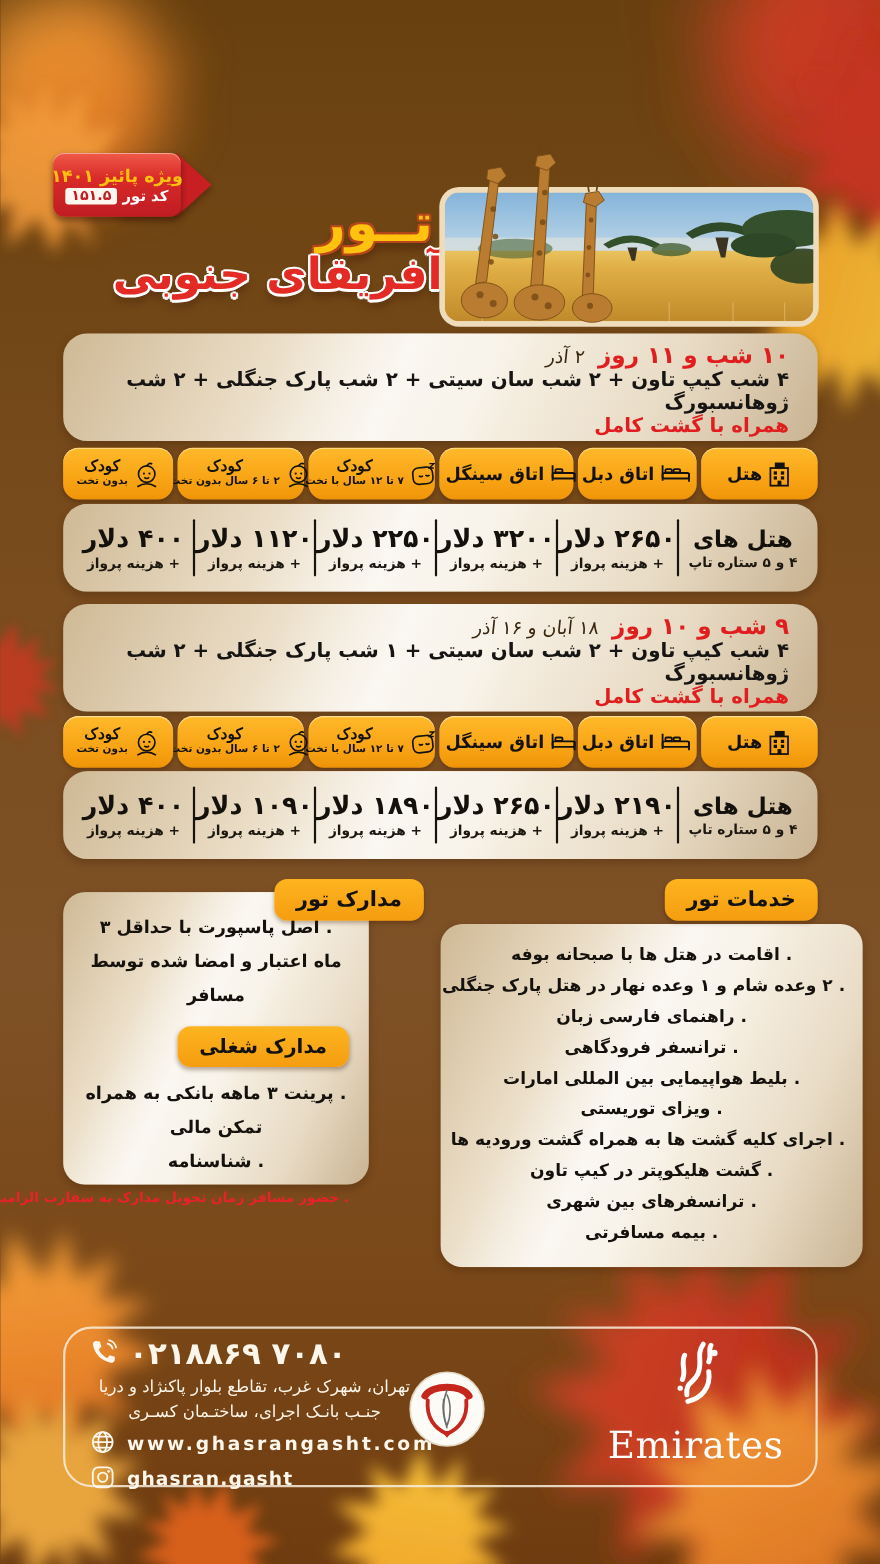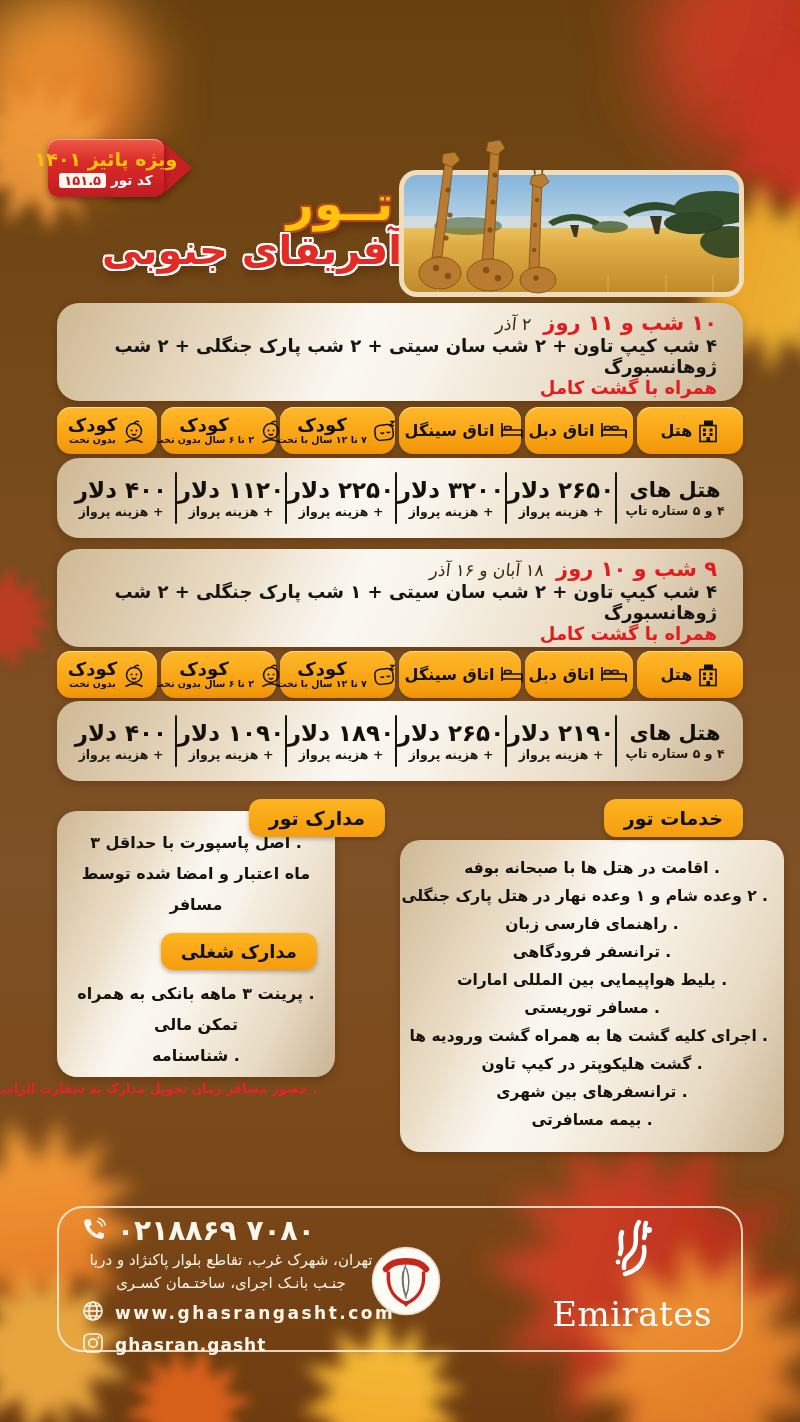--- a/index.html
+++ b/index.html
@@ -12,21 +12,21 @@
 
   
   .ribbon{position:absolute;left:48px;top:139px;width:146px;height:58px;z-index:2;}
   .ribbon-body{position:absolute;left:0;top:0;width:116px;height:58px;border-radius:10px;
     background:linear-gradient(180deg,#ef5a48 0%,#d92a28 40%,#bf1c22 100%);
     box-shadow:0 3px 6px rgba(40,10,0,.5), inset 0 1px 0 rgba(255,255,255,.45);
     display:flex;flex-direction:column;justify-content:center;align-items:center;gap:2px;}
   .ribbon-tip{position:absolute;left:112px;top:0;width:0;height:0;
     border-top:29px solid transparent;border-bottom:29px solid transparent;border-left:32px solid #c81f23;
     filter:drop-shadow(0 3px 3px rgba(40,10,0,.4));}
-  .ribbon-l1{color:#ffc20e;font-weight:bold;font-size:19px;white-space:nowrap;}
+  .ribbon-l1{color:#ffc20e;font-weight:bold;font-size:16px;white-space:nowrap;}
   .ribbon-l2{color:#fff;font-weight:bold;font-size:13.5px;display:flex;align-items:center;gap:5px;white-space:nowrap;}
   .code-chip{background:#fdf8ef;color:#c01d22;border-radius:3px;padding:0 5px;font-size:13px;}
 
   
   .title-1{position:absolute;left:272px;top:176px;width:136px;text-align:center;z-index:2;
     font-size:47px;font-weight:bold;color:#ffc20e;letter-spacing:1px;
     text-shadow:2px 0 0 #b8471a,-2px 0 0 #b8471a,0 2px 0 #b8471a,0 -2px 0 #b8471a,
       1.6px 1.6px 0 #b8471a,-1.6px 1.6px 0 #b8471a,1.6px -1.6px 0 #b8471a,-1.6px -1.6px 0 #b8471a,
       0 6px 8px rgba(50,15,0,.45);}
   .title-2{position:absolute;left:52px;top:227px;width:350px;z-index:2;
@@ -57,21 +57,21 @@
   .pill-row{position:absolute;left:57px;width:686px;height:47px;display:flex;gap:4px;z-index:2;}
   .pr1{top:407px;} .pr2{top:651px;}
   .pill{background:linear-gradient(180deg,#ffb92a 0%,#f7a112 70%,#ef9408 100%);
     border-radius:14px;display:flex;align-items:center;justify-content:center;gap:5px;
     box-shadow:0 2px 4px rgba(60,25,0,.35), inset 0 1px 0 rgba(255,235,180,.8);
     color:#141210;box-sizing:border-box;padding:2px 6px;}
   .pw-hotel{width:106px;}.pw-dbl{width:108px;}.pw-sgl{width:122px;padding-left:16px;}
   .pw-c1{width:115px;}.pw-c2{width:115px;}.pw-c0{width:100px;}
   .plabel{font-weight:bold;font-size:16px;white-space:nowrap;}
   .ptext{display:flex;flex-direction:column;align-items:center;line-height:1.15;}
-  .ptext .plabel{font-size:18px;}
+  .ptext .plabel{font-size:14px;font-family:Liberation Serif, serif;}
   .psub{font-weight:bold;font-size:9.5px;white-space:nowrap;}
   .picon{display:flex;align-items:center;}
   .picon svg{display:block;}
 
   
   .prices{left:57px;width:686px;height:80px;display:flex;align-items:stretch;
     padding:6px 10px;box-sizing:border-box;}
   .pp1{top:458px;} .pp2{top:701px;}
   .pc{flex:1;display:flex;flex-direction:column;align-items:center;justify-content:center;gap:1px;}
   .pc-hotel{flex:0 0 116px;}
@@ -510,21 +510,21 @@
     <p class="dwarn">. حضور مسافر زمان تحویل مدارک به سفارت الزامیست</p>
   </div>
 
   <div class="obadge svc-badge">خدمات تور</div>
   <div class="panel svc-panel">
     <p class="sitem">. اقامت در هتل ها با صبحانه بوفه</p>
     <p class="sitem">. ۲ وعده شام و ۱ وعده نهار در هتل پارک جنگلی</p>
     <p class="sitem">. راهنمای فارسی زبان</p>
     <p class="sitem">. ترانسفر فرودگاهی</p>
     <p class="sitem">. بلیط هواپیمایی بین المللی امارات</p>
-    <p class="sitem">. مسافر توریستی</p>
+    <p class="sitem">. ویزای توریستی</p>
     <p class="sitem">. اجرای کلیه گشت ها به همراه گشت ورودیه ها</p>
     <p class="sitem">. گشت هلیکوپتر در کیپ تاون</p>
     <p class="sitem">. ترانسفرهای بین شهری</p>
     <p class="sitem">. بیمه مسافرتی</p>
   </div>
 
   <div class="footer">
     <div class="f-left">
       <div class="f-phone">
         <span>

